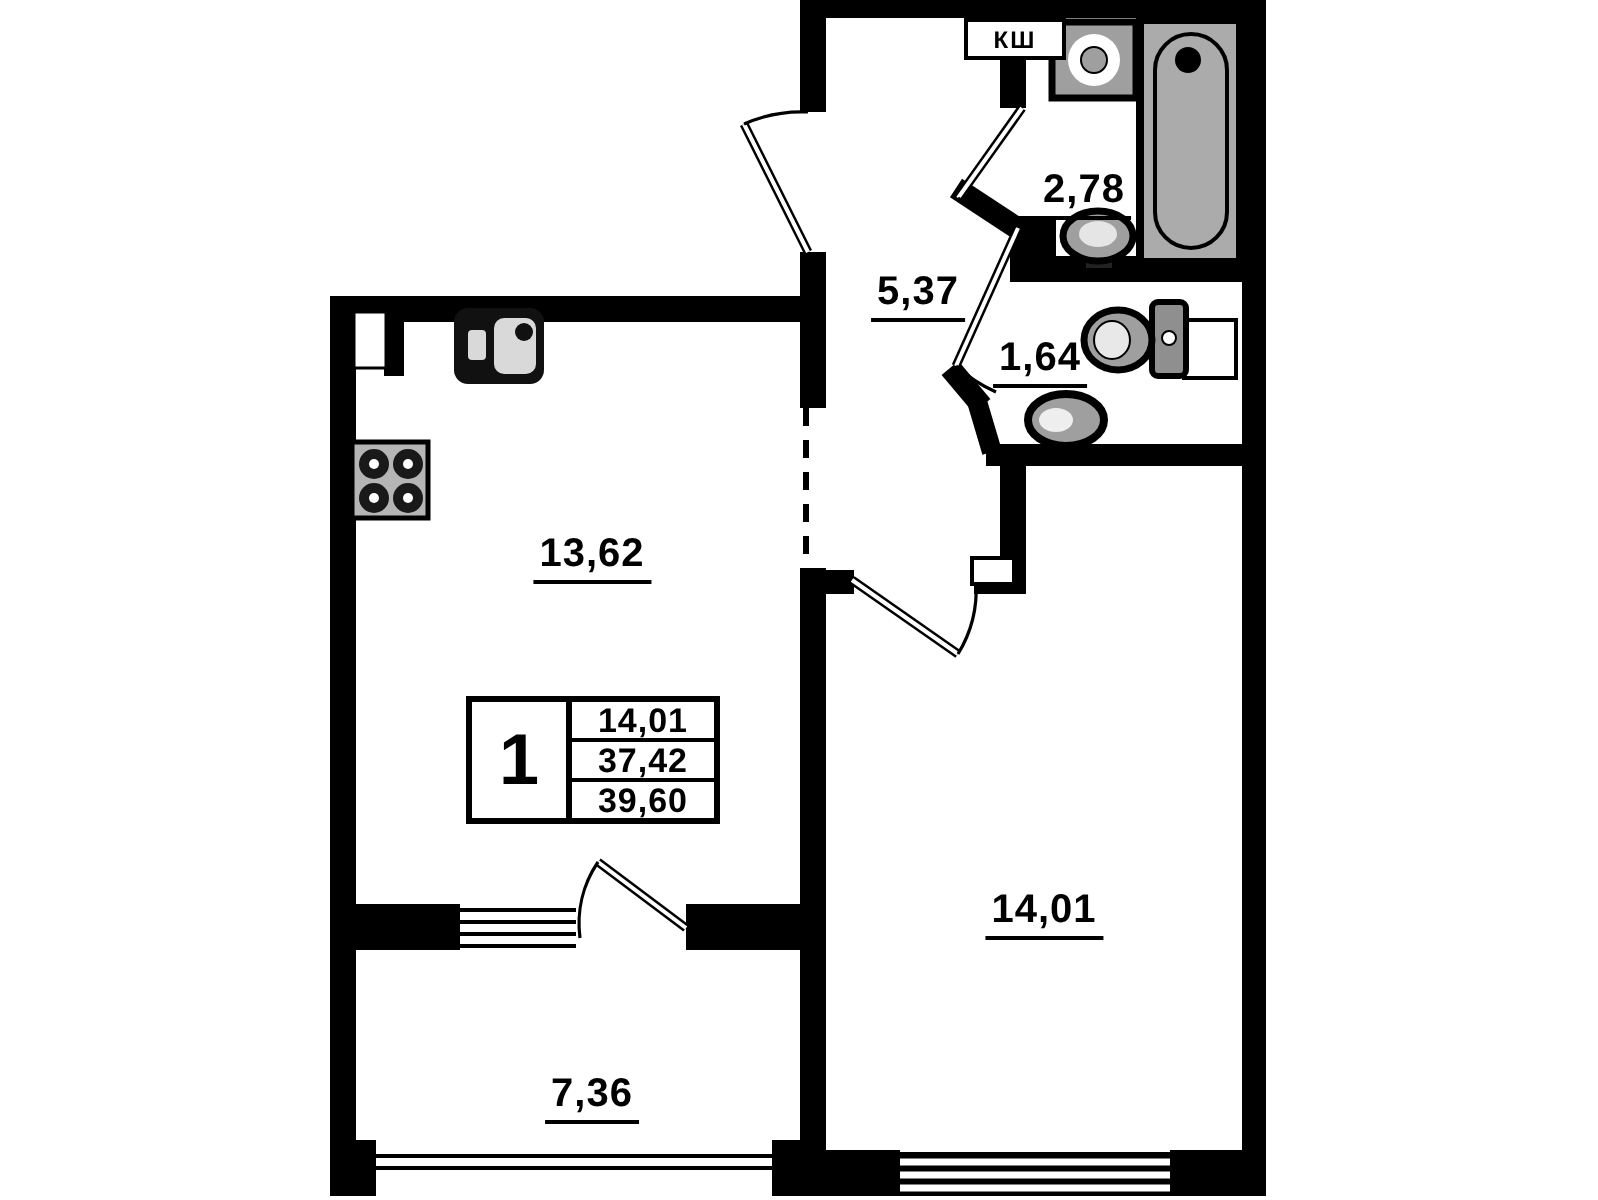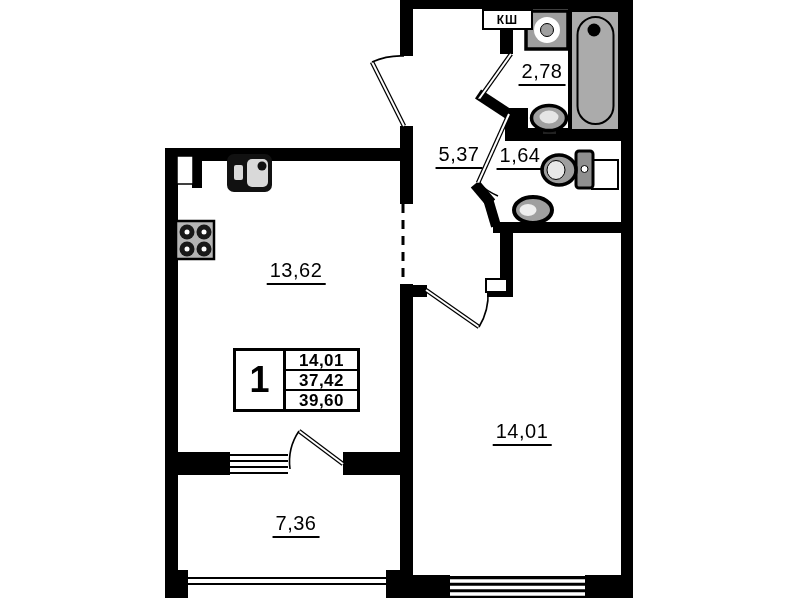--- a/index.html
+++ b/index.html
@@ -1,21 +1,21 @@
 <!DOCTYPE html>
 <html><head>
 <meta charset="utf-8">
 <style>
   html,body{margin:0;padding:0;background:#ffffff;}
   #plan{position:relative;width:799px;height:600px;background:#ffffff;overflow:hidden;
         font-family:"Liberation Sans", sans-serif;color:#000;}
   .wall{position:absolute;background:#000;}
   #linework{position:absolute;left:0;top:0;z-index:5;}
   .room-label{position:absolute;transform:translate(-50%,-50%);z-index:8;
-              font-size:20px;font-weight:400;letter-spacing:.5px;white-space:nowrap;}
+              font-size:20px;font-weight:700;letter-spacing:.5px;white-space:nowrap;margin-top:24px;}
   .room-label span{display:inline-block;border-bottom:2px solid #000;padding:0 3px 1px 3px;}
   #shaft-box{position:absolute;left:456px;top:9px;width:47px;height:17px;z-index:8;
              background:#fff;border:2px solid #000;display:flex;align-items:center;justify-content:center;
              font-size:12px;font-weight:700;letter-spacing:1px;margin-left:26px;}
   #summary{position:absolute;left:233px;top:348px;width:127px;height:64px;z-index:8;
            border:3px solid #000;background:#fff;display:flex;box-sizing:border-box;font-weight:600;}
   .sum-left{width:47px;border-right:3px solid #000;display:flex;align-items:center;justify-content:center;
             font-size:36px;}
   .sum-right{flex:1;display:flex;flex-direction:column;}
   .sum-row{flex:1;display:flex;align-items:center;justify-content:center;font-size:17px;
@@ -155,24 +155,24 @@
       <ellipse cx="559" cy="170" rx="17" ry="15" fill="#9f9f9f" stroke="#000" stroke-width="3.5"></ellipse>
       <ellipse cx="556" cy="170" rx="9" ry="9.5" fill="#e8e8e8" stroke="#000" stroke-width="1"></ellipse>
     </g>
 
     <g>
       <ellipse cx="533" cy="210" rx="19" ry="13" fill="#9f9f9f" stroke="#000" stroke-width="4"></ellipse>
       <ellipse cx="528" cy="210" rx="8.5" ry="6" fill="#eeeeee"></ellipse>
     </g>
   </svg>
 
-  <div class="room-label" style="left:296px;top:272px">
+  <div class="room-label" style="left:296px;top:255px">
     <span>13,62</span>
   </div>
-  <div class="room-label" style="left:459px;top:156px">
+  <div class="room-label" style="left:459px;top:124px">
     <span>5,37</span>
   </div>
   <div class="room-label" style="left:542px;top:73px">
     <span>2,78</span>
   </div>
   <div class="room-label" style="left:520px;top:157px">
     <span>1,64</span>
   </div>
   <div class="room-label" style="left:522px;top:433px">
     <span>14,01</span>

